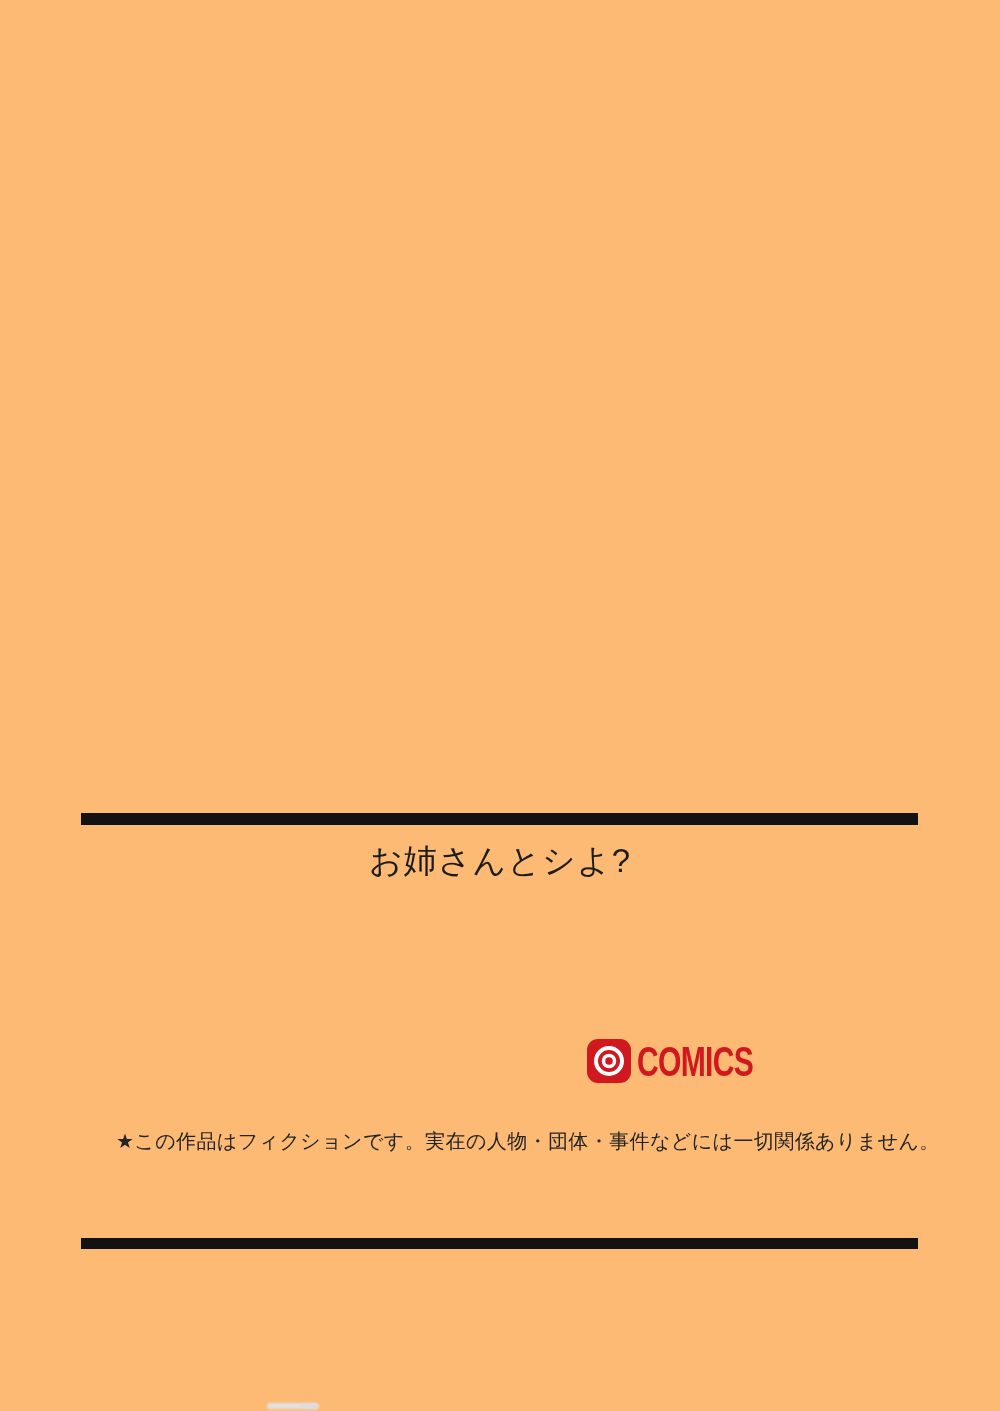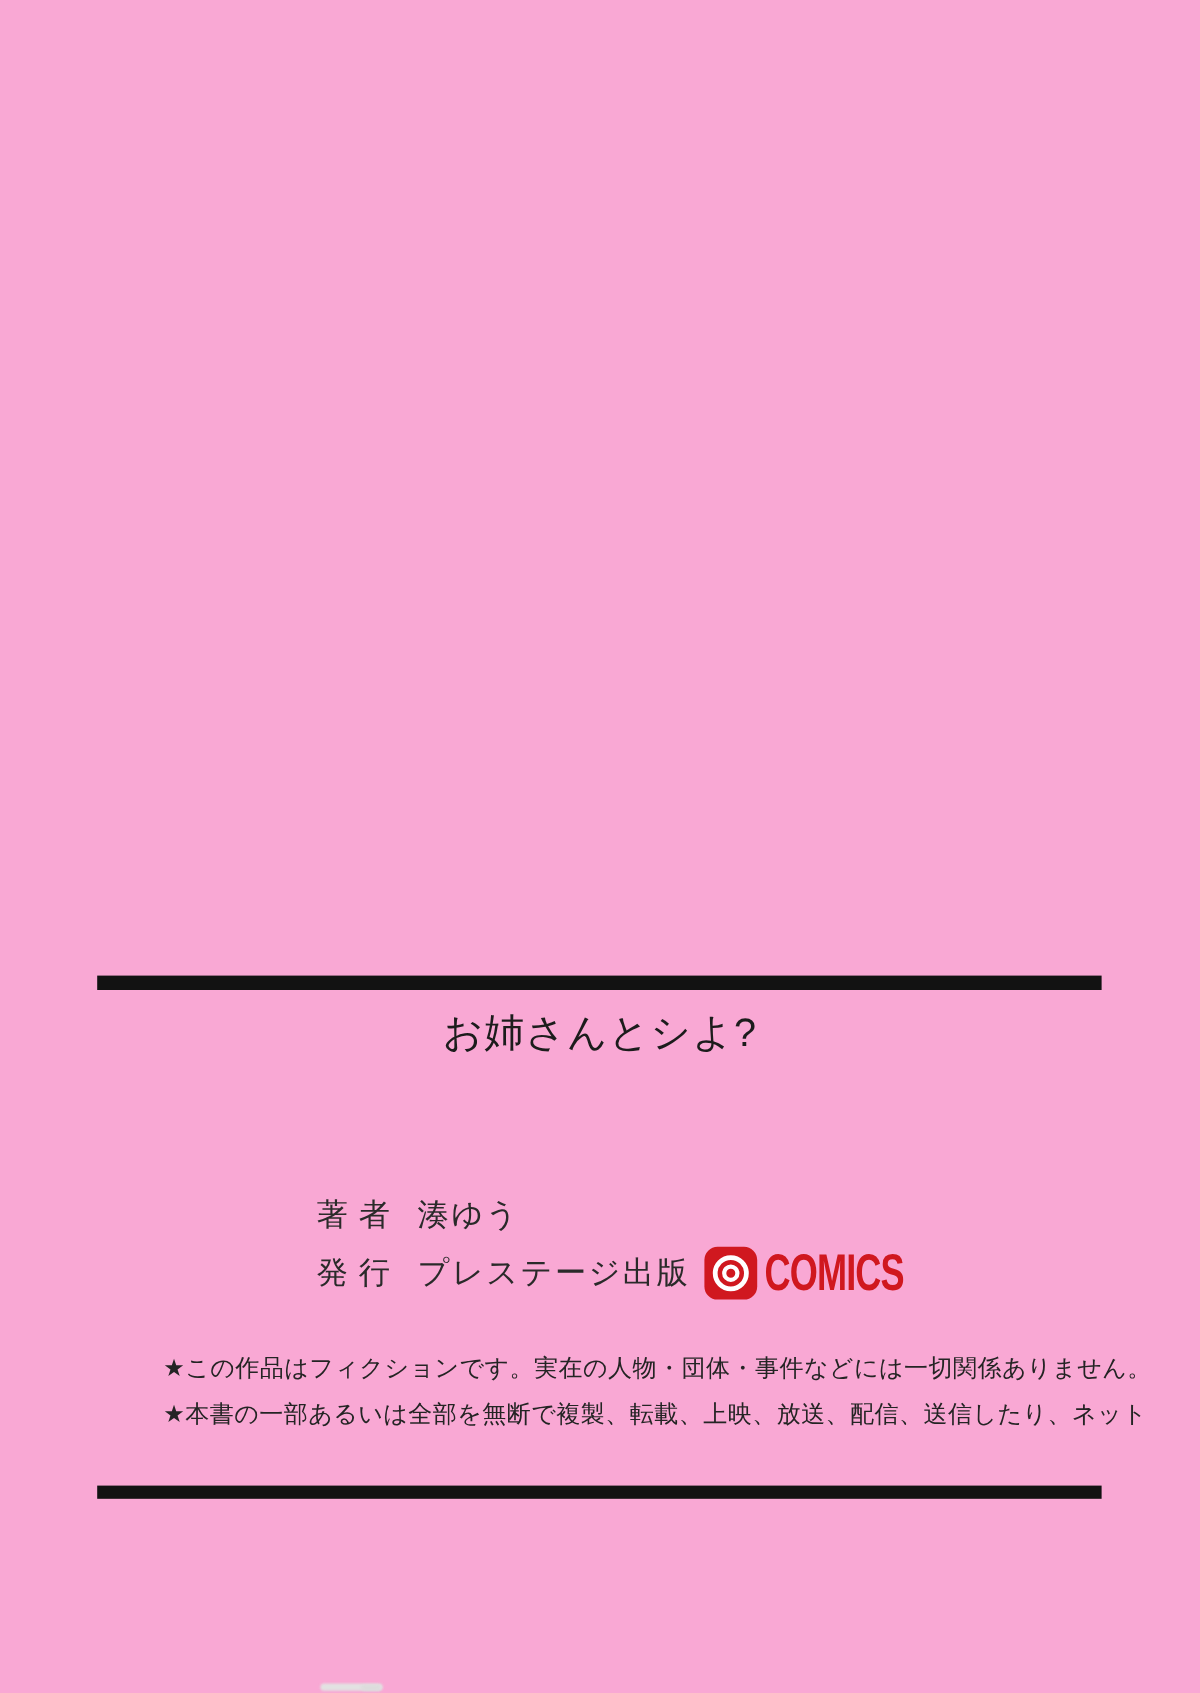--- a/index.html
+++ b/index.html
@@ -4,21 +4,21 @@
 <style>
   html, body {
     margin: 0;
     padding: 0;
     background: #ffffff;
   }
   .page {
     position: relative;
     width: 1000px;
     height: 1411px;
-    background: #f9a8d4;
+    background: #fdba74;
     overflow: hidden;
     font-family: "Liberation Sans", "DejaVu Sans", sans-serif;
     color: #1f1f1f;
   }
   .rule {
     position: absolute;
     left: 81px;
     width: 837px;
     background: #121212;
   }
@@ -81,21 +81,21 @@
     letter-spacing: -1px;
     transform: scaleX(0.70);
     transform-origin: left center;
     margin-left: 5px;
     white-space: nowrap;
   }
 
   .disclaimer-block {
     position: absolute;
     top: 1122px;
-    left: 136px;
+    left: 116px;
     width: 780px;
     font-size: 20px;
     line-height: 38px;
     color: #242424;
     letter-spacing: 0.4px;
     white-space: nowrap;
   }
 
   .edge-artifact {
     position: absolute;
@@ -122,43 +122,32 @@
 <body>
 
 <div class="page">
 
   <div class="rule rule-top"></div>
 
   <div class="title-block">
     <div>お姉さんとシよ?</div>
   </div>
 
-  <div class="credits-block">
-    <div class="credit-line">
-      <span class="credit-label">著者</span>
-      <span class="credit-value">湊ゆう</span>
-    </div>
-    <div class="credit-line">
-      <span class="credit-label">発行</span>
-      <span class="credit-value">プレステージ出版</span>
-    </div>
-  </div>
 
   <div class="logo">
     <svg class="logo-icon" viewBox="0 0 46 46" xmlns="http://www.w3.org/2000/svg">
       <rect x="1" y="1" width="44" height="44" rx="11" fill="#d0181f"></rect>
       <circle cx="23" cy="23" r="13" fill="none" stroke="#ffffff" stroke-width="4"></circle>
       <circle cx="23" cy="23" r="5.5" fill="none" stroke="#ffffff" stroke-width="3.5"></circle>
     </svg>
     <span class="logo-text">COMICS</span>
   </div>
 
   <div class="disclaimer-block">
     <div>★この作品はフィクションです。実在の人物・団体・事件などには一切関係ありません。</div>
-    <div>★本書の一部あるいは全部を無断で複製、転載、上映、放送、配信、送信したり、ネット</div>
   </div>
 
   <div class="rule rule-bottom"></div>
 
   <div class="edge-artifact"></div>
   <div class="edge-artifact-2"></div>
 
 </div>
 
 </body></html>

